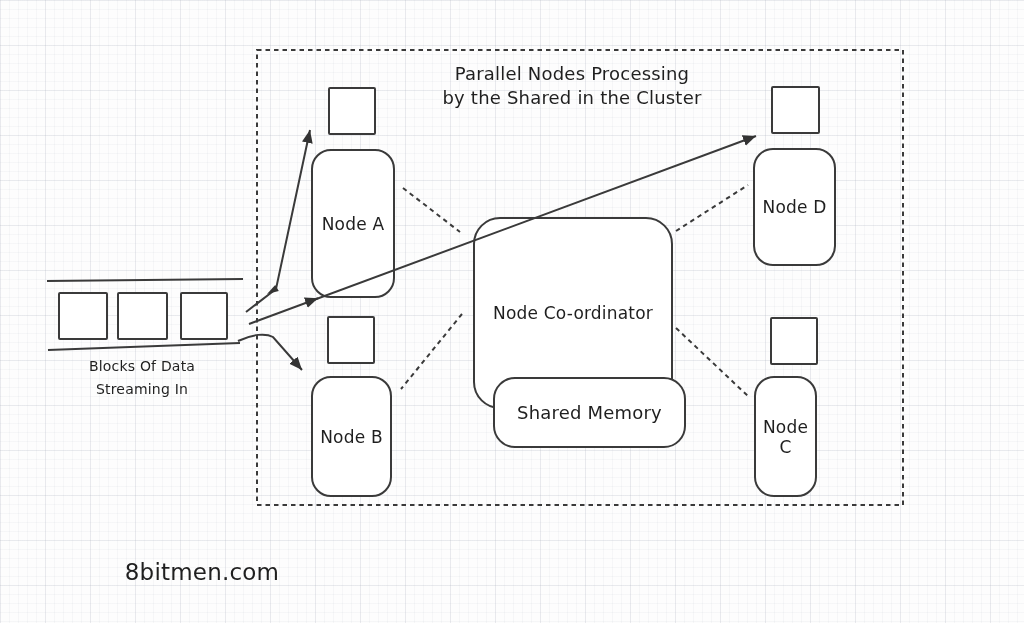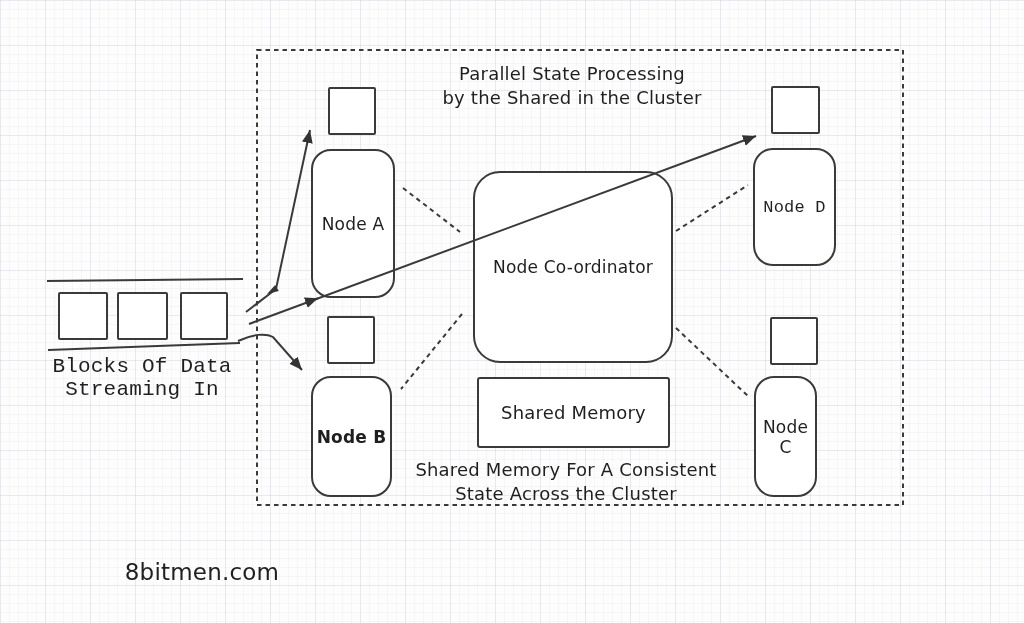--- a/index.html
+++ b/index.html
@@ -27,33 +27,33 @@
     background: #ffffff;
     display: flex;
     align-items: center;
     justify-content: center;
     text-align: center;
     font-size: 17px;
     letter-spacing: 0.2px;
     z-index: 2;
   }
   .node-box   { border-radius: 20px; }
-  .coord-box  { border-radius: 27px; font-size: 17px; }
-  .memory-box { border-radius: 3px; font-size: 18px; }
+  .coord-box  { border-radius: 27px; font-size: 17px; margin-top: 46px; }
+  .memory-box { border-radius: 22px; font-size: 18px; margin-left: 16px; }
   .sq         { border-radius: 2px; }
 
   .caption {
     position: absolute;
     text-align: center;
     line-height: 24px;
     font-size: 18px;
     letter-spacing: 0.2px;
     z-index: 3;
   }
-  .caption.small { font-size: 21px; line-height: 23px; font-family: Liberation Mono, monospace; }
+  .caption.small { font-size: 14px; line-height: 23px; }
 
   #overlay {
     position: absolute;
     left: 0; top: 0;
     z-index: 5;
     pointer-events: none;
   }
   .stroke { stroke: #3a3a3a; stroke-width: 2; fill: none; }
   .dashed { stroke-dasharray: 4.5 4; }
 </style>
@@ -65,46 +65,42 @@
   <div class="box sq" style="left:58px;  top:292px; width:50px; height:48px;"></div>
   <div class="box sq" style="left:117px; top:292px; width:51px; height:48px;"></div>
   <div class="box sq" style="left:180px; top:292px; width:48px; height:48px;"></div>
 
   <div class="caption small" style="left:42px; top:355px; width:200px;">
     <div>Blocks Of Data</div>
     <div>Streaming In</div>
   </div>
 
   <div class="caption" style="left:392px; top:62px; width:360px;">
-    <div>Parallel State Processing</div>
+    <div>Parallel Nodes Processing</div>
     <div>by the Shared in the Cluster</div>
   </div>
 
-  <div class="caption" style="left:386px; top:458px; width:360px;">
-    <div>Shared Memory For A Consistent</div>
-    <div>State Across the Cluster</div>
-  </div>
 
   <div class="box sq" style="left:328px; top:87px;  width:48px; height:48px;"></div>
   <div class="box node-box" style="left:311px; top:149px; width:84px; height:149px;">
     <span>Node A</span>
   </div>
 
   <div class="box sq" style="left:327px; top:316px; width:48px; height:48px;"></div>
-  <div class="box node-box" style="left:311px; top:376px; width:81px; height:121px;font-weight:bold;">
+  <div class="box node-box" style="left:311px; top:376px; width:81px; height:121px;">
     <span>Node B</span>
   </div>
 
   <div class="box sq" style="left:770px; top:317px; width:48px; height:48px;"></div>
   <div class="box node-box" style="left:754px; top:376px; width:63px; height:121px;">
     <span>Node C</span>
   </div>
 
   <div class="box sq" style="left:771px; top:86px;  width:49px; height:48px;"></div>
-  <div class="box node-box" style="left:753px; top:148px; width:83px; height:118px;font-family:Liberation Mono, monospace;">
+  <div class="box node-box" style="left:753px; top:148px; width:83px; height:118px;">
     <span>Node D</span>
   </div>
 
   <div class="box coord-box" style="left:473px; top:171px; width:200px; height:192px;">
     <span>Node Co-ordinator</span>
   </div>
 
   <div class="box memory-box" style="left:477px; top:377px; width:193px; height:71px;">
     <span>Shared Memory</span>
   </div>

